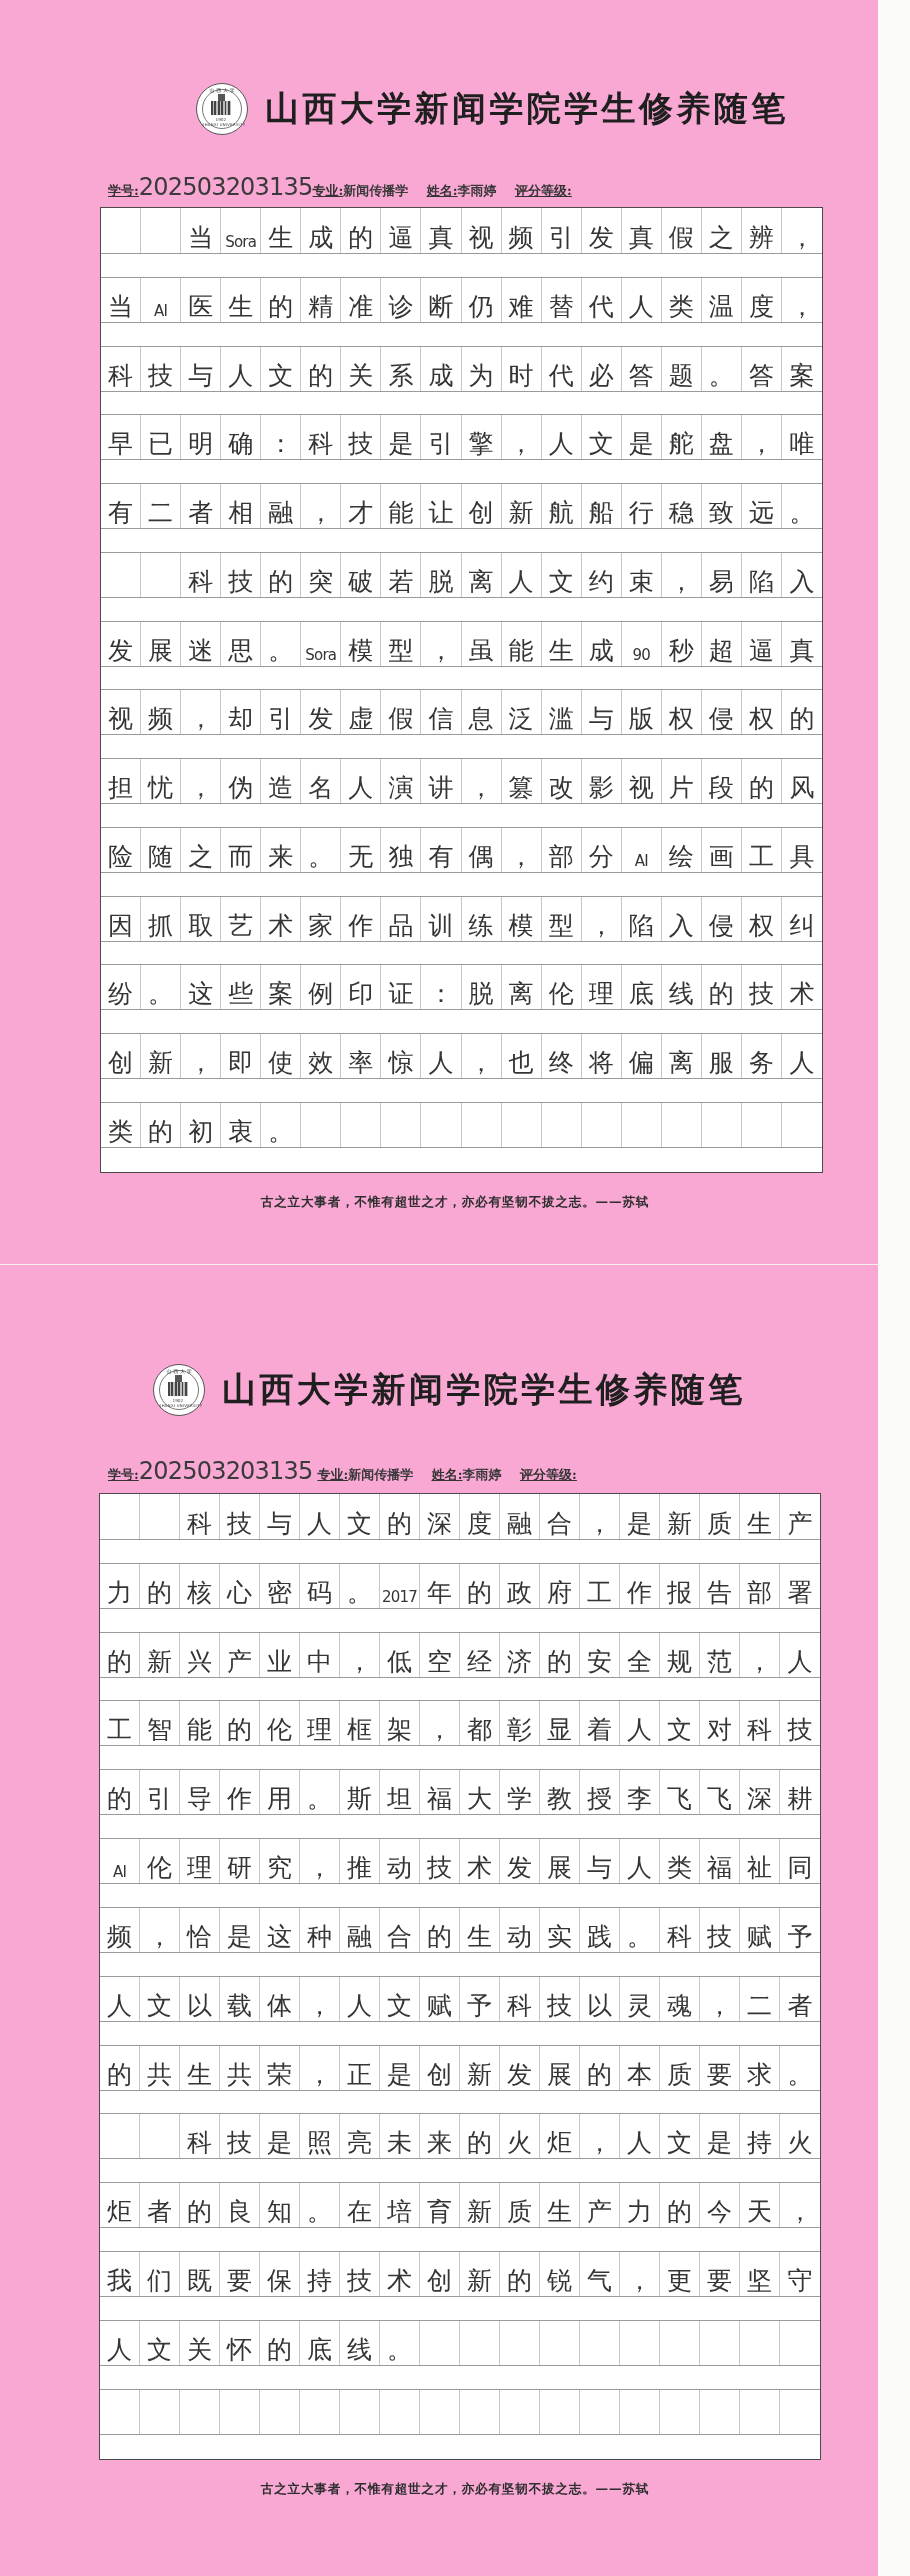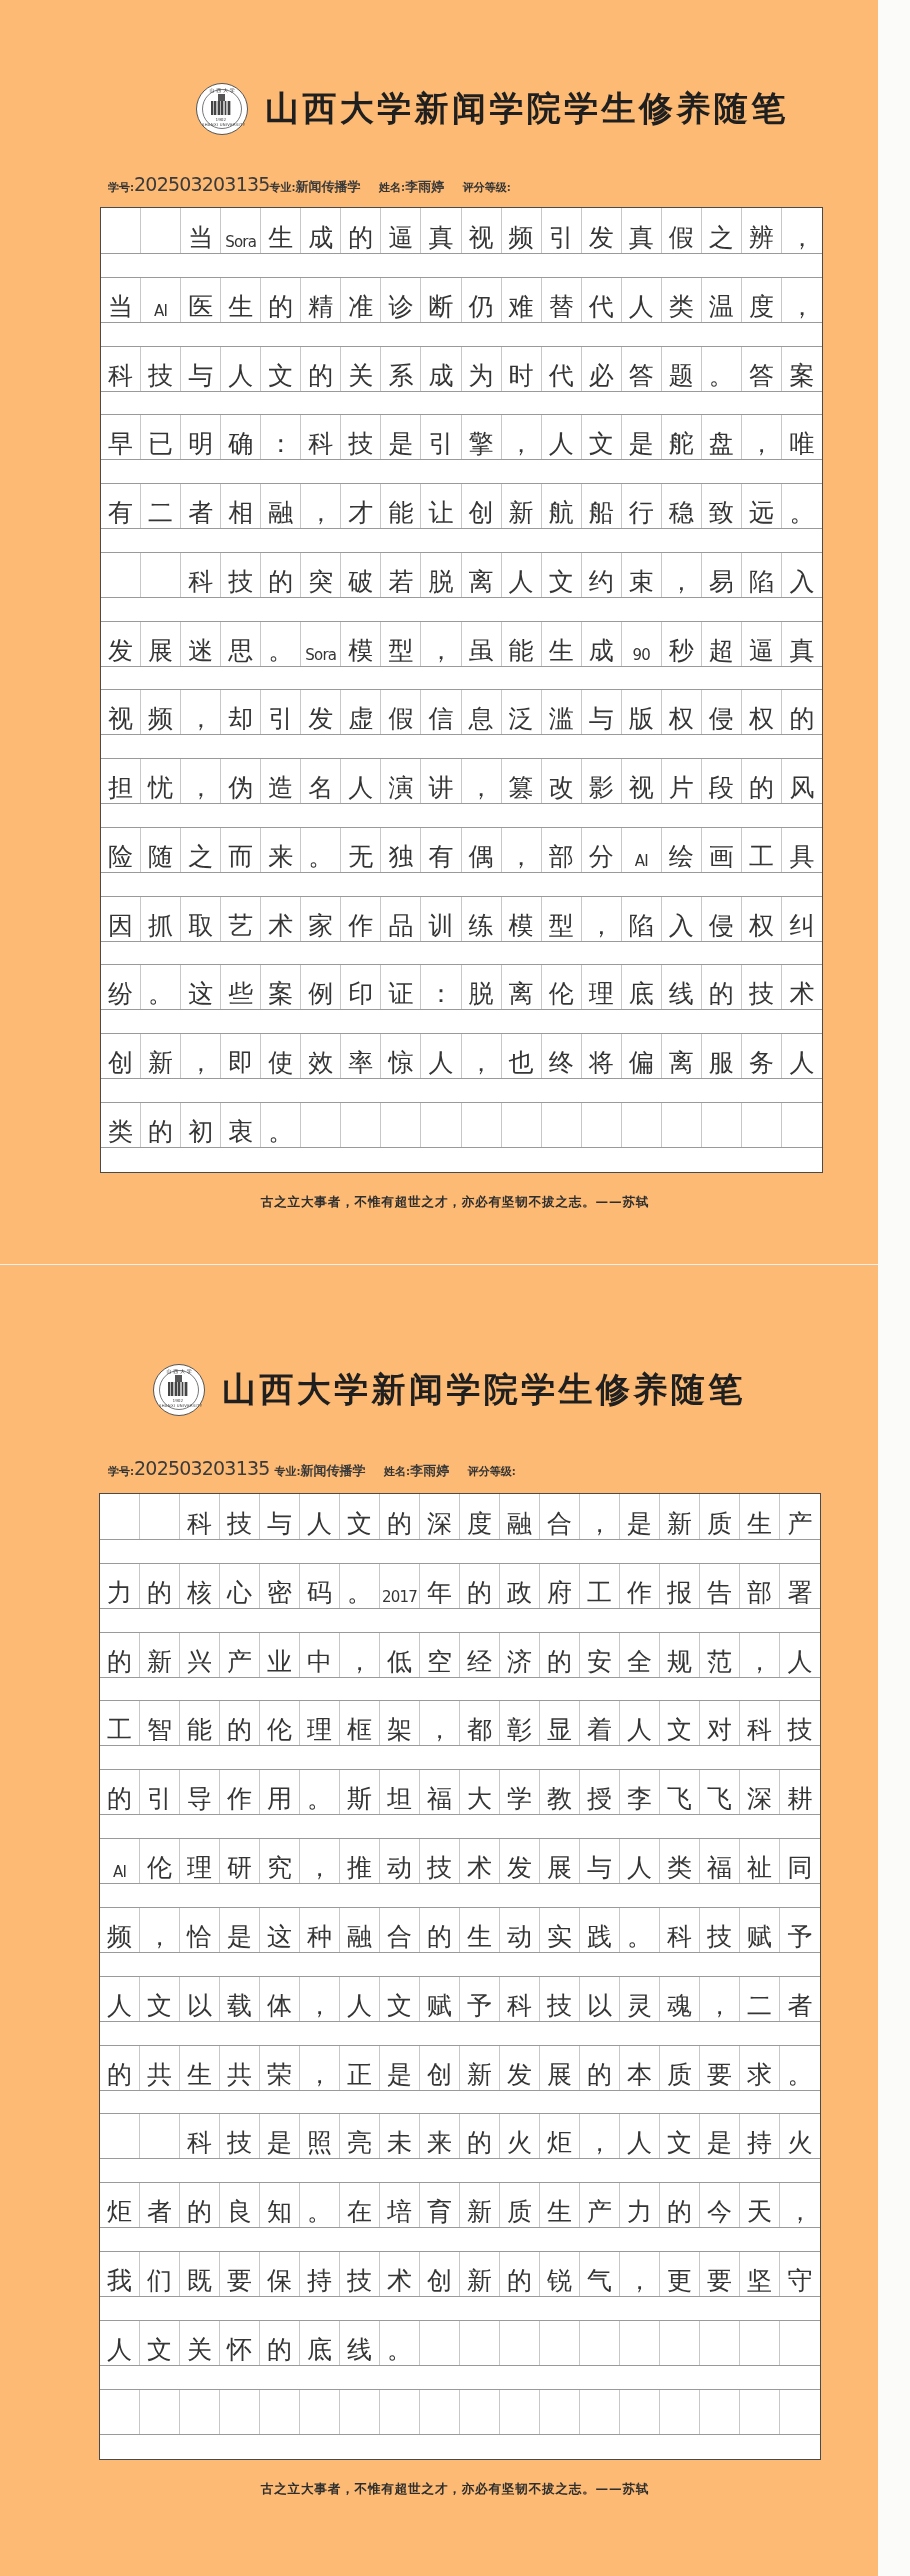--- a/index.html
+++ b/index.html
@@ -2,21 +2,21 @@
 <html style="font-size:13.5px"><head>
 <meta charset="utf-8">
 <style>
   html, body { margin: 0; padding: 0; }
   body {
     width: 910px; height: 2576px; position: relative; overflow: hidden;
     background: #fbfbfa;
     font-family: "DejaVu Sans", sans-serif;
     color: #2a2a2a;
   }
-  .sheet { position: absolute; left: 0; width: 878px; background: #fdba74; }
+  .sheet { position: absolute; left: 0; width: 878px; background: #f9a8d4; }
   .sheet.p1 { top: 0; height: 1264px; }
   .sheet.p2 { top: 1264px; height: 1312px; border-top: 0.8px solid #f0f0ee; }
 
   .title-row { position: absolute; display: flex; align-items: center; }
   .seal {
     width: 52px; height: 52px; border-radius: 50%;
     border: 1.7px solid #555; box-sizing: border-box; position: relative;
     background: #fff;
   }
   .seal .inner {
@@ -35,23 +35,23 @@
   .seal .bot-txt { position:absolute; left: 5px; top: 38px; font-size: 3.8px; color:#333; letter-spacing: 0.3px; }
   .doc-title {
     margin-left: 17px; font-family: "DejaVu Serif", serif; font-size: 34px;
     color: #1f1f1f; letter-spacing: 3.4px; font-weight: bold;
   }
 
   .info-row {
     position: absolute; display: flex; align-items: baseline; white-space: nowrap;
     font-size: 13.5px; color: #333;
   }
-  .info-row .lbl { font-weight: bold; font-family: "DejaVu Serif", serif; font-size: 11px; }
+  .info-row .lbl { font-weight: bold; font-family: "DejaVu Serif", serif; font-size: 13px; text-decoration: underline; }
   .info-row .hand {
-    font-family: "DejaVu Sans", sans-serif; font-size: 19px; color: #3a3a3a;
+    font-family: "DejaVu Sans", sans-serif; font-size: 24px; color: #3a3a3a;
     letter-spacing: -0.8px;
   }
   .info-row .hand.cn { font-size: 13px; letter-spacing: 0; font-weight: bold; }
   .info-row .gap { display: inline-block; width: 18.5px; }
 
   .grid {
     position: absolute; border: 1.7px solid #4a4a4a; box-sizing: border-box;
     background: #fff;
   }
   .grow {

